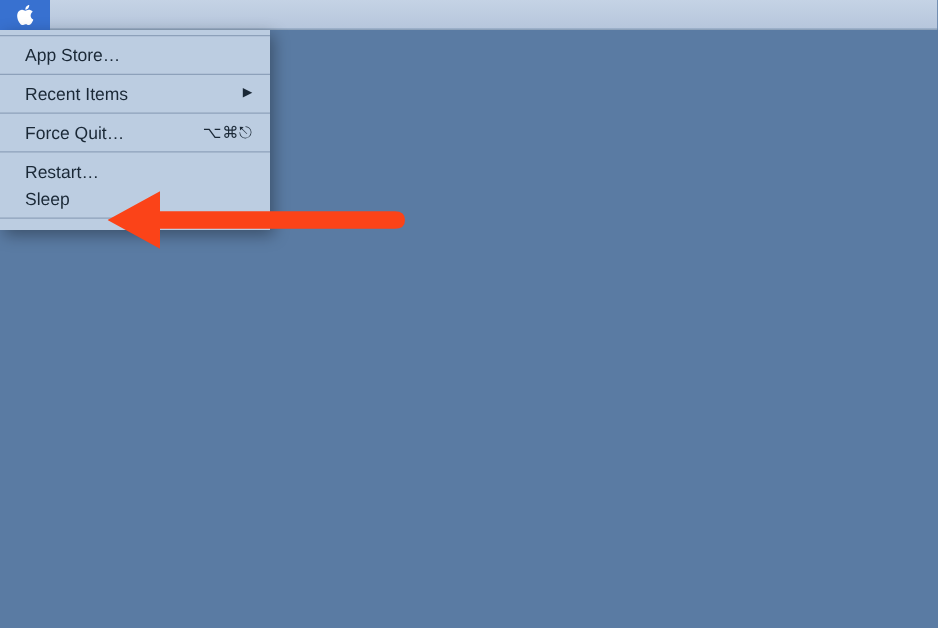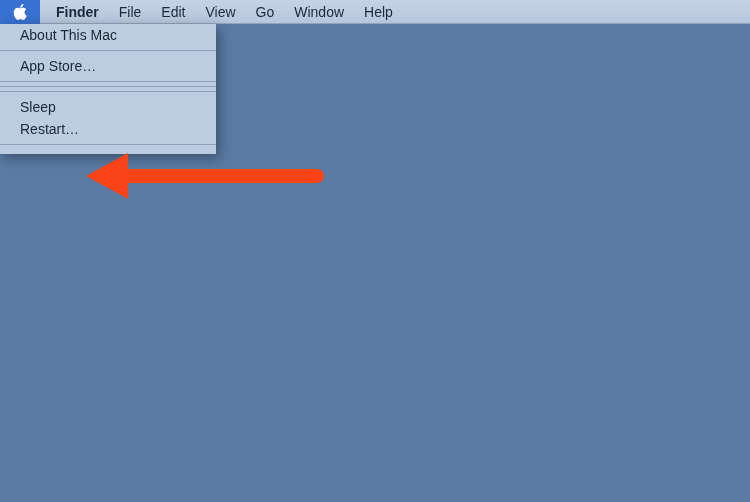--- a/index.html
+++ b/index.html
@@ -90,46 +90,42 @@
   </style>
 </head>
 <body>
 
 <div class="menubar">
   <div class="apple-menu">
     <svg class="apple-icon" viewBox="0 0 14 16">
       <path d="M11.5 8.4c0-2 1.6-2.9 1.7-3-0.9-1.4-2.4-1.5-2.9-1.6-1.2-0.1-2.4 0.7-3 0.7-0.6 0-1.6-0.7-2.6-0.7-1.3 0-2.6 0.8-3.3 2-1.4 2.5-0.4 6.2 1 8.2 0.7 1 1.5 2.1 2.5 2 1 0 1.4-0.7 2.6-0.7 1.2 0 1.6 0.7 2.6 0.6 1.1 0 1.8-1 2.5-2 0.8-1.1 1.1-2.2 1.1-2.3-0.1 0-2.2-0.8-2.2-3.2zM9.6 2.6c0.5-0.7 0.9-1.6 0.8-2.6-0.8 0-1.7 0.5-2.3 1.2-0.5 0.6-0.9 1.6-0.8 2.5 0.9 0.1 1.8-0.4 2.3-1.1z"></path>
     </svg>
   </div>
-  <div class="menubar-items">
-    <div class="menubar-item active">Finder</div>
-    <div class="menubar-item">File</div>
-    <div class="menubar-item">Edit</div>
-    <div class="menubar-item">View</div>
-    <div class="menubar-item">Go</div>
-    <div class="menubar-item">Window</div>
-    <div class="menubar-item">Help</div>
-  </div>
 </div>
 
 <div class="dropdown">
-  <div class="menu-item">
-    <span>About This Mac</span>
-  </div>
   <div class="menu-separator"></div>
   <div class="menu-item">
     <span>App Store…</span>
   </div>
   <div class="menu-separator"></div>
-  <div class="menu-separator"></div>
+  <div class="menu-item">
+    <span>Recent Items</span>
+    <span class="submenu-arrow">▶</span>
+  </div>
   <div class="menu-separator"></div>
   <div class="menu-item">
-    <span>Sleep</span>
+    <span>Force Quit…</span>
+    <span class="shortcut">⌥⌘⎋</span>
+  </div>
+  <div class="menu-separator"></div>
+  <div class="menu-item">
+    <span>Restart…</span>
   </div>
   <div class="menu-item">
-    <span>Restart…</span>
+    <span>Sleep</span>
   </div>
   <div class="menu-separator"></div>
 </div>
 
 <svg class="arrow-annotation" width="240" height="55" viewBox="0 0 240 55">
   <path d="M 42 4 L 0 27 L 42 50 L 42 34 L 230 34 Q 238 34 238 27 Q 238 20 230 20 L 42 20 Z" fill="#fb4318"></path>
 </svg>
 
 </body></html>

